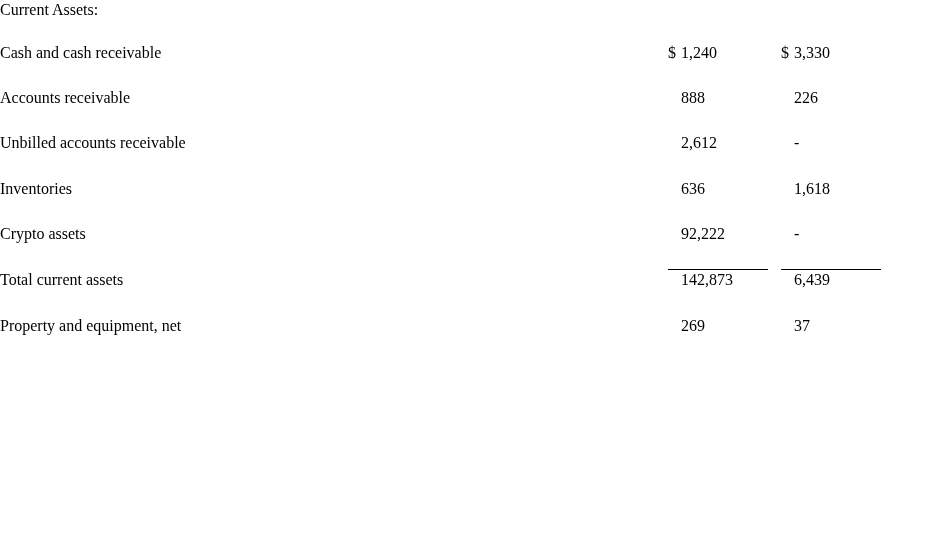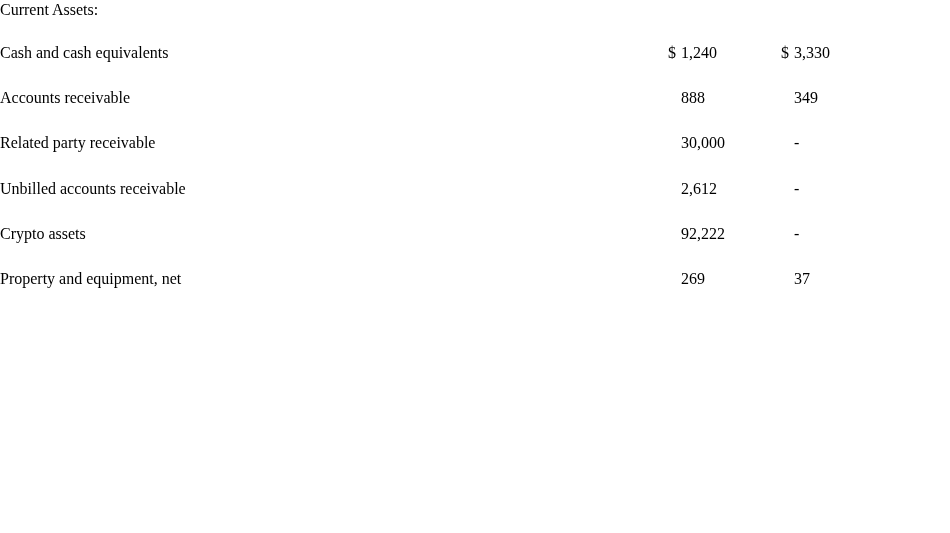--- a/index.html
+++ b/index.html
@@ -61,63 +61,70 @@
   <tbody>
       <tr class="first">
     <td class="label">Current Assets:</td>
     <td class="val"><span class="cur"></span><span></span></td>
     <td></td>
     <td class="val"><span class="cur"></span><span></span></td>
     <td></td>
   </tr>
 
   <tr>
-    <td class="label">Cash and cash equivalents</td>
+    <td class="label">Cash and cash receivable</td>
     <td class="val"><span class="cur">$</span><span>1,240</span></td>
     <td></td>
     <td class="val"><span class="cur">$</span><span>3,330</span></td>
     <td></td>
   </tr>
 
   <tr>
     <td class="label">Accounts receivable</td>
     <td class="val"><span class="cur"></span><span>888</span></td>
     <td></td>
-    <td class="val"><span class="cur"></span><span>349</span></td>
+    <td class="val"><span class="cur"></span><span>226</span></td>
     <td></td>
   </tr>
 
-  <tr>
-    <td class="label">Related party receivable</td>
-    <td class="val"><span class="cur"></span><span>30,000</span></td>
-    <td></td>
-    <td class="val"><span class="cur"></span><span>-</span></td>
-    <td></td>
-  </tr>
 
   <tr>
     <td class="label">Unbilled accounts receivable</td>
     <td class="val"><span class="cur"></span><span>2,612</span></td>
     <td></td>
     <td class="val"><span class="cur"></span><span>-</span></td>
     <td></td>
   </tr>
 
+  <tr>
+    <td class="label">Inventories</td>
+    <td class="val"><span class="cur"></span><span>636</span></td>
+    <td></td>
+    <td class="val"><span class="cur"></span><span>1,618</span></td>
+    <td></td>
+  </tr>
 
   <tr>
     <td class="label">Crypto assets</td>
     <td class="val"><span class="cur"></span><span>92,222</span></td>
     <td></td>
     <td class="val"><span class="cur"></span><span>-</span></td>
     <td></td>
   </tr>
 
 
 
 
+  <tr class="total">
+    <td class="label">Total current assets</td>
+    <td class="val"><span class="cur"></span><span>142,873</span></td>
+    <td></td>
+    <td class="val"><span class="cur"></span><span>6,439</span></td>
+    <td></td>
+  </tr>
 
   <tr>
     <td class="label">Property and equipment, net</td>
     <td class="val"><span class="cur"></span><span>269</span></td>
     <td></td>
     <td class="val"><span class="cur"></span><span>37</span></td>
     <td></td>
   </tr>
 </tbody>
   </table>

